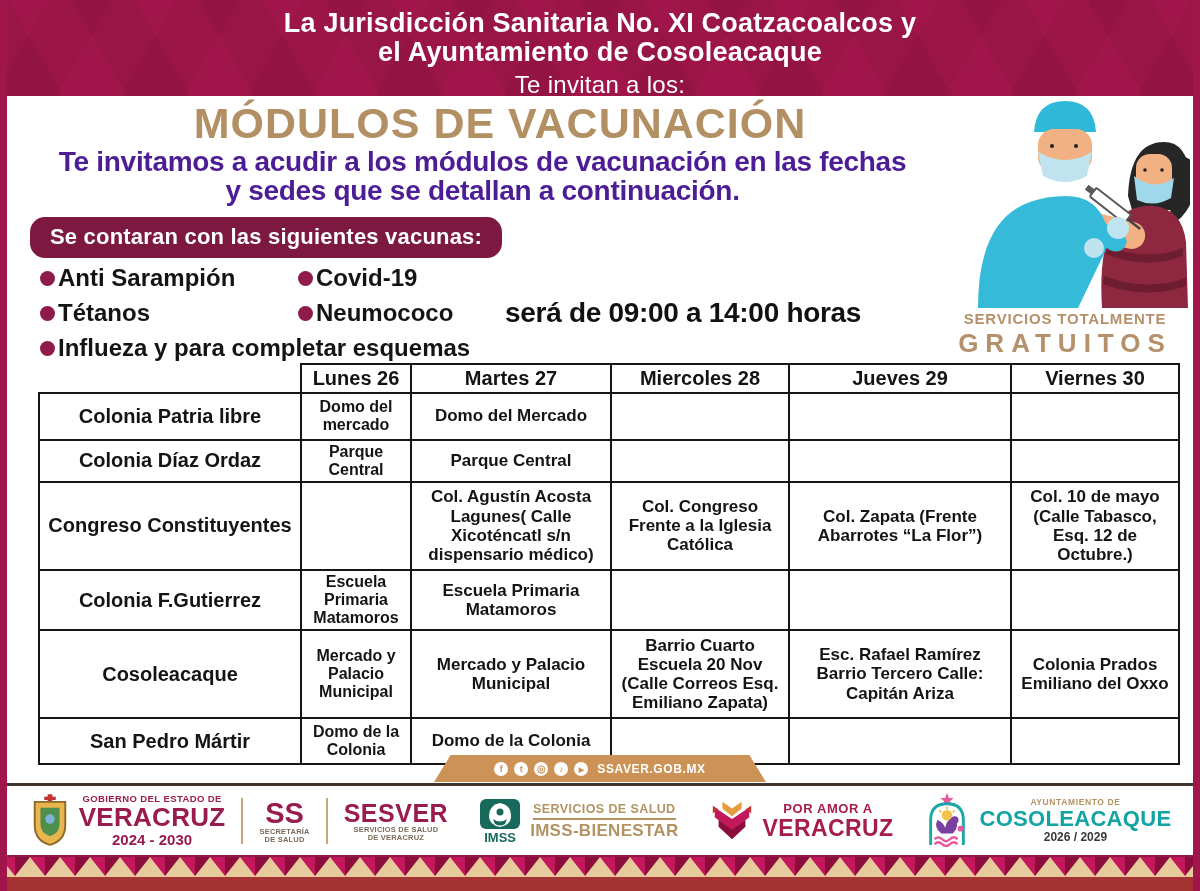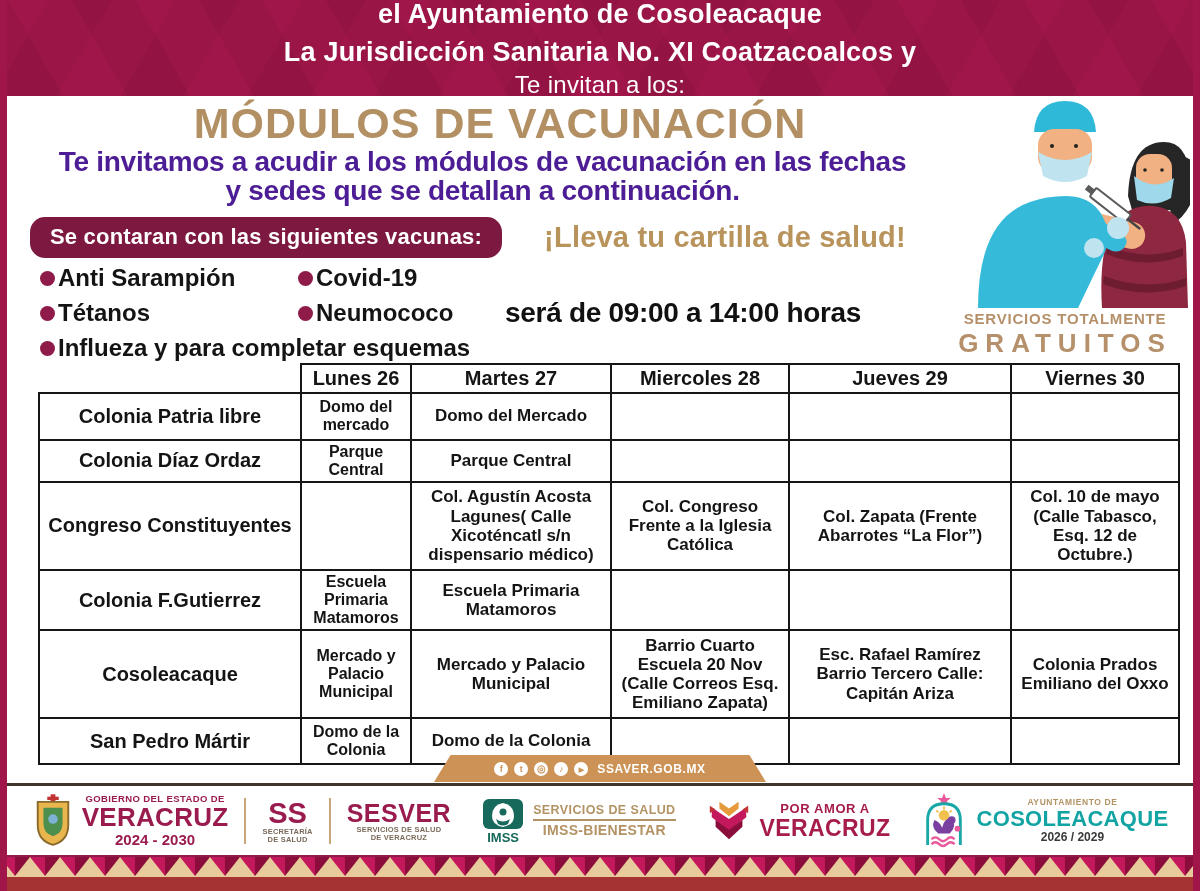--- a/index.html
+++ b/index.html
@@ -78,21 +78,21 @@
   .ver1{font-size:9.5px;font-weight:800;letter-spacing:.4px;}
   .ver2{font-size:26px;font-weight:900;letter-spacing:.3px;}
   .ver3{font-size:15px;font-weight:800;}
   .fdiv{width:2px;height:46px;background:#C9A67A;}
   .ssbig{font-size:29px;font-weight:900;}
   .sm{font-size:7.5px;font-weight:700;color:#7A6A5A;letter-spacing:.2px;}
   .sesbig{font-size:25px;font-weight:900;letter-spacing:.5px;}
   .imsstxt{font-size:13px;font-weight:900;color:#17695B;margin-top:-2px;}
   .gold{color:#B39364;}
   .im1{font-size:12.5px;font-weight:800;letter-spacing:.4px;border-bottom:2px solid #B39364;padding-bottom:2px;}
-  .im2{font-size:14px;font-weight:900;letter-spacing:.3px;margin-top:2px;}
+  .im2{font-size:17px;font-weight:900;letter-spacing:.3px;margin-top:2px;}
   .am1{font-size:13px;font-weight:800;color:#A61C4C;letter-spacing:.6px;}
   .am2{font-size:23px;font-weight:900;color:#A61C4C;letter-spacing:.4px;}
   .cos1{font-size:8.5px;font-weight:800;color:#B39364;letter-spacing:.6px;}
   .cos2{font-size:22px;font-weight:900;color:#12A3A3;letter-spacing:.3px;}
   .cos3{font-size:12px;font-weight:800;color:#3A3A3A;margin-top:1px;}
 
   
   .band{position:absolute;top:855px;left:0;width:1200px;height:22px;background:#E8CB9C;
     border-top:2px solid #8E1B4A;font-size:0;white-space:nowrap;overflow:hidden;z-index:5;}
   .band span{display:inline-block;width:0;height:0;vertical-align:top;}
@@ -101,22 +101,22 @@
   .strip{position:absolute;top:877px;left:0;width:1200px;height:14px;background:#A53334;z-index:5;}
 </style>
 </head>
 <body>
 
 <div class="poster">
   <div class="edge l"></div>
   <div class="edge r"></div>
 
   <div class="hdr">
+    <div class="b b1">La Jurisdicción Sanitaria No. XI Coatzacoalcos y</div>
     <div class="b">el Ayuntamiento de Cosoleacaque</div>
-    <div class="b b1">La Jurisdicción Sanitaria No. XI Coatzacoalcos y</div>
     <div class="inv">Te invitan a los:</div>
   </div>
 
   <div class="title">MÓDULOS DE VACUNACIÓN</div>
 
   <div class="intro">
     <div>Te invitamos a acudir a los módulos de vacunación en las fechas</div>
     <div>y sedes que se detallan a continuación.</div>
   </div>
 
@@ -138,21 +138,20 @@
     <div class="it">
         <span class="dot"></span>
         <span>Neumococo</span>
       </div>
     <div class="it wide">
         <span class="dot"></span>
         <span>Influeza y para completar esquemas</span>
       </div>
   </div>
 
-  <div class="cartilla">¡Lleva tu cartilla de salud!</div>
   <div class="hor2">será de 09:00 a 14:00 horas</div>
 
   <div class="illus">
     <svg viewBox="0 0 248 212" width="248" height="212">
 
       <path d="M186 100 q2 -54 36 -54 q30 0 26 58 l-4 10 h-54 z" fill="#262626"></path>
       <path d="M236 58 q28 8 18 36 q-8 26 -24 34 q-4 -20 0 -38 z" fill="#262626"></path>
 
       <rect x="194" y="58" width="36" height="44" rx="14" fill="#F2B182"></rect>
       <circle cx="203" cy="74" r="1.8" fill="#222"></circle>

